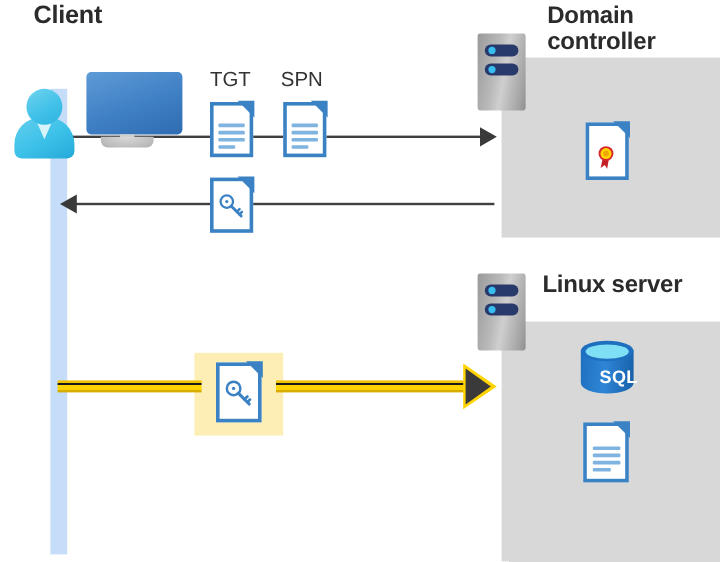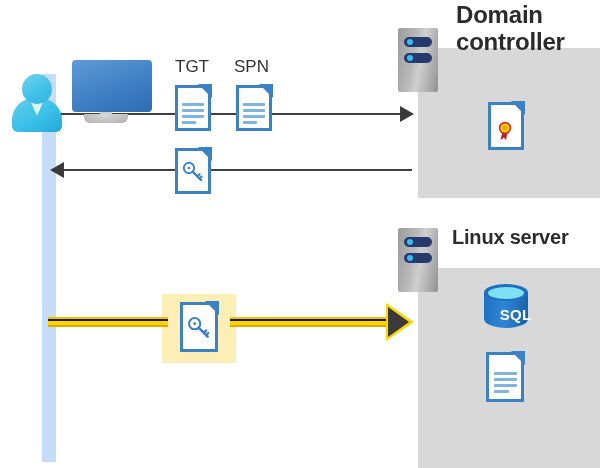--- a/index.html
+++ b/index.html
@@ -4,21 +4,21 @@
 <style>
   html,body{margin:0;padding:0;background:#ffffff;}
   body{width:600px;height:468px;position:relative;overflow:hidden;
        font-family:"Liberation Sans",sans-serif;}
   .stage{position:absolute;inset:0;width:600px;height:468px;}
   .abs{position:absolute;}
 
   
   .title{font-weight:bold;color:#2b2b2b;letter-spacing:-0.2px;line-height:1.12;}
   #client-title{left:28px;top:1px;font-size:21px;}
-  #dc-title{left:456px;top:2px;font-size:24px;width:140px;}
+  #dc-title{left:456px;top:2px;font-size:20px;width:140px;}
   #linux-title{left:452px;top:226px;font-size:20px;width:150px;}
 
   
   #client-lifeline{left:42px;top:74px;width:14px;height:388px;background:#c5ddf8;}
 
   
   .greybox{background:#d8d8d8;}
   #dc-box{left:418px;top:48px;width:182px;height:150px;}
   #linux-box{left:418px;top:268px;width:182px;height:200px;}
 
@@ -215,17 +215,18 @@
 
   <div class="doc" id="doc-keytab">
     <div class="page"></div>
     <div class="fold"></div>
     <div class="ln" style="left:8px;top:20px;width:23px;"></div>
     <div class="ln" style="left:8px;top:26px;width:23px;"></div>
     <div class="ln" style="left:8px;top:32px;width:23px;"></div>
     <div class="ln" style="left:8px;top:38px;width:15px;"></div>
   </div>
 
+  <div class="abs title" id="client-title">Client</div>
   <div class="abs title" id="dc-title">Domain controller</div>
   <div class="abs title" id="linux-title">Linux server</div>
 
 
 </div>
 
 </body></html>

